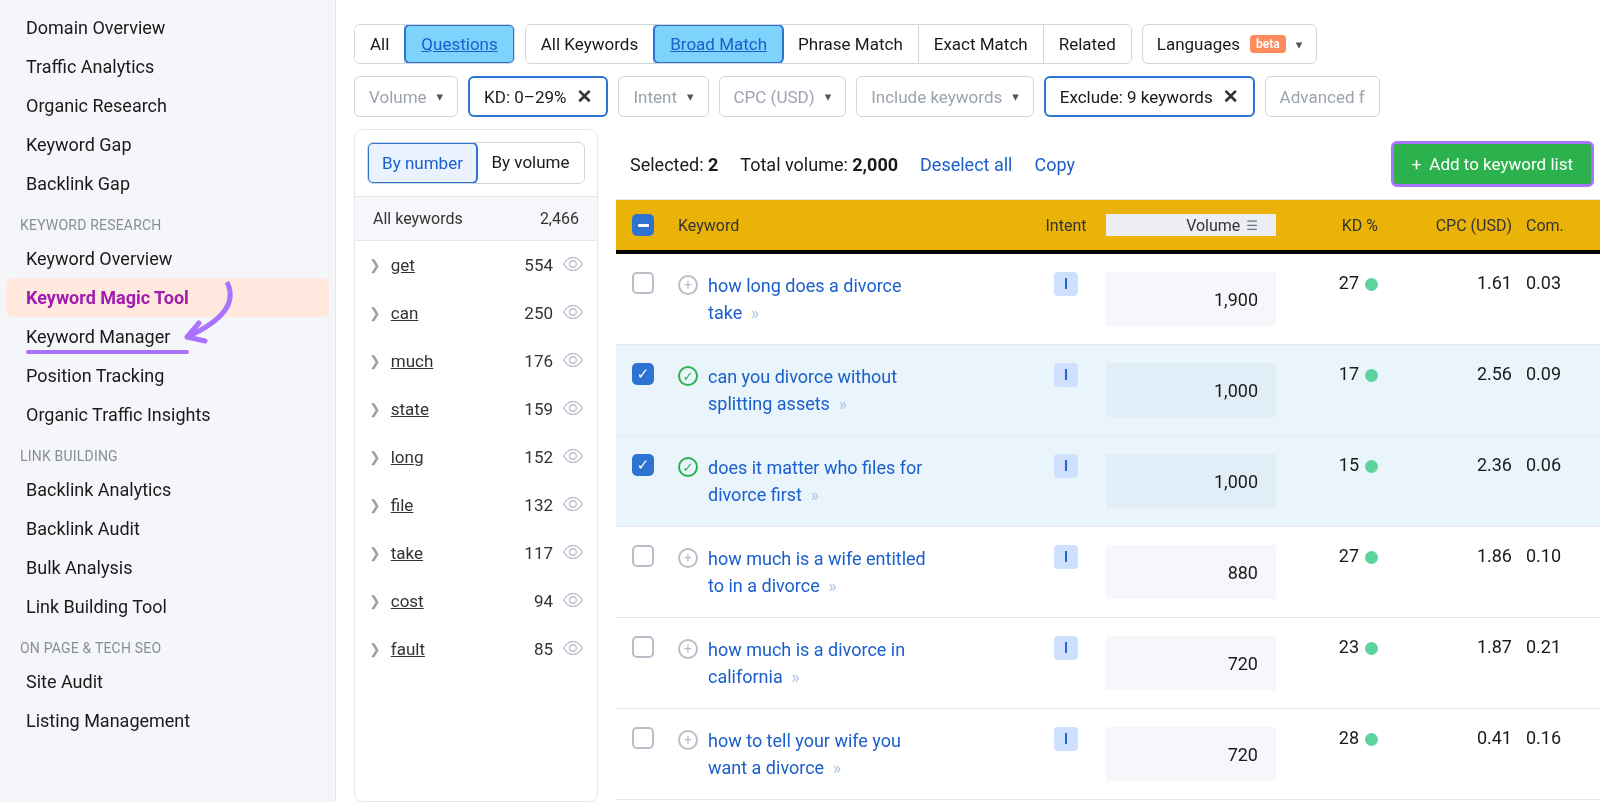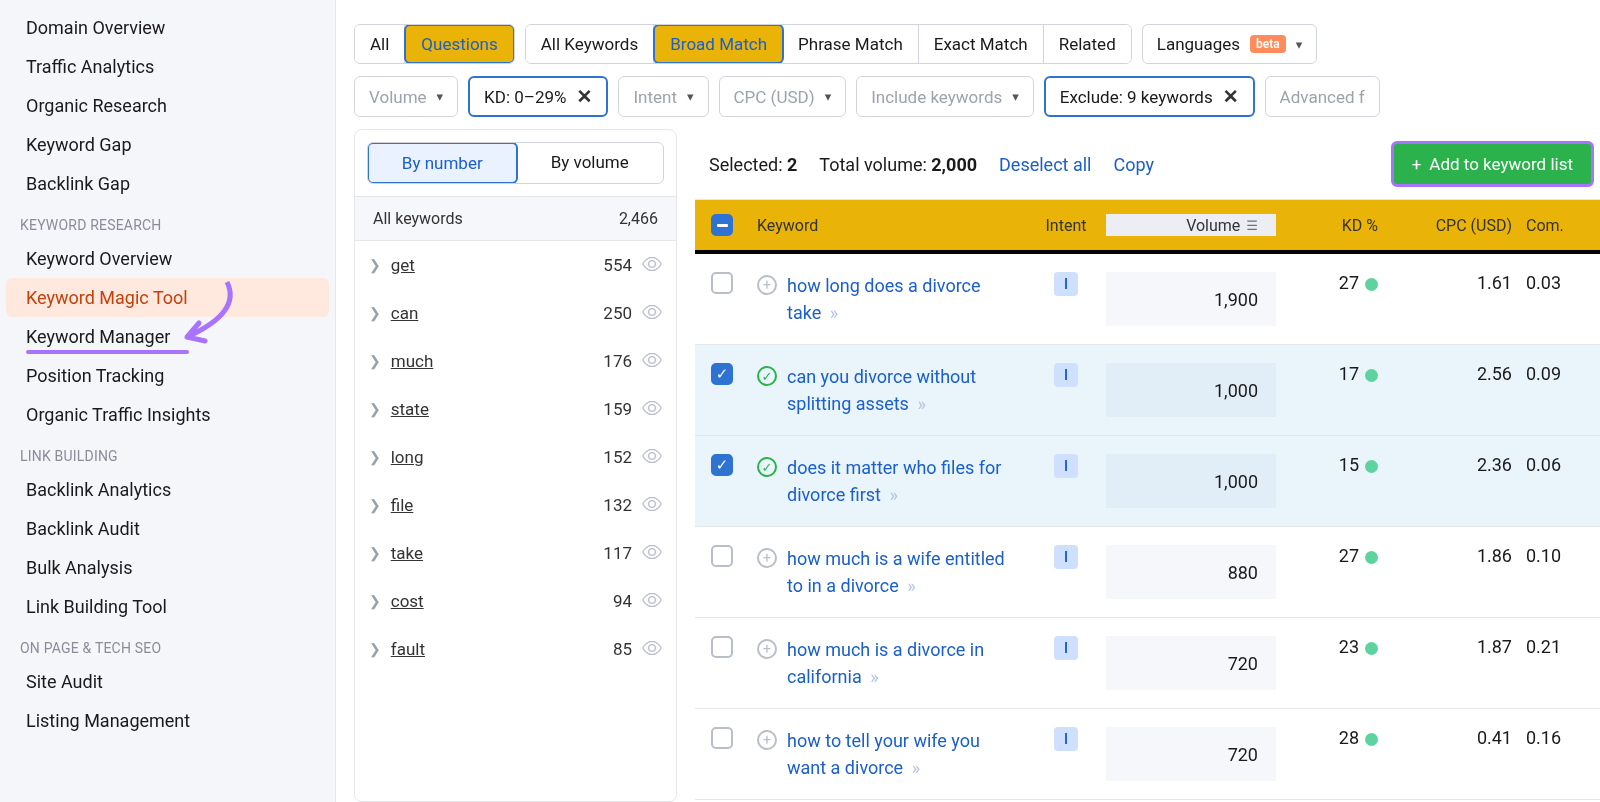--- a/index.html
+++ b/index.html
@@ -2,46 +2,46 @@
 <html><head>
 <meta charset="utf-8">
 <style>
   * { box-sizing: border-box; margin: 0; padding: 0; }
   body { font-family: -apple-system, BlinkMacSystemFont, "Segoe UI", Roboto, Arial, sans-serif; font-size: 16px; color: #1a1a1a; background: #f5f6fa; display: flex; width: 1600px; height: 802px; overflow: hidden; }
   
   
   .sidebar { width: 335px; background: #f5f6fa; padding: 8px 0 0 0; overflow-y: auto; flex-shrink: 0; }
   .sidebar-group-title { font-size: 14px; color: #898d9a; padding: 14px 20px 6px 20px; letter-spacing: 0.2px; }
   .sidebar-item { padding: 9px 20px; cursor: pointer; font-size: 18px; color: #1a1a1a; border-radius: 6px; margin: 0 6px; position: relative; }
-  .sidebar-item.active { background: #ffe8dd; color: #c2410c; font-weight: 400; }
+  .sidebar-item.active { background: #ffe8dd; color: #a21caf; font-weight: 700; }
   .sidebar-item.hl { text-decoration: none; }
   .sidebar-item.hl::after { content: ""; position: absolute; left: 20px; right: 140px; bottom: 2px; height: 4px; background: #a972ff; border-radius: 2px; }
   .arrow-svg { position: absolute; right: 82px; top: -40px; pointer-events: none; }
   
   
   .main { flex: 1; background: #fff; padding: 24px 0 0 18px; display: flex; flex-direction: column; overflow: hidden; border-left: 1px solid #e5e7eb; }
   
   
   .chip-row { display: flex; gap: 10px; flex-wrap: wrap; margin-bottom: 12px; }
   .chip-group { display: flex; border: 1px solid #d1d5db; border-radius: 6px; overflow: hidden; background: #fff; }
   .chip { padding: 8px 15px; font-size: 17px; border-right: 1px solid #d1d5db; cursor: pointer; display: flex; align-items: center; gap: 7px; background: #fff; }
   .chip:last-child { border-right: none; }
-  .chip.selected { background: #eab308; color: #1a5fcc; border: 2px solid #2e72d2; border-radius: 6px; margin: -1px; position: relative; z-index: 1; }
+  .chip.selected { background: #7dd3fc; color: #1a5fcc; border: 2px solid #2e72d2; border-radius: 6px; margin: -1px; position: relative; z-index: 1; text-decoration: underline; }
   .chip-standalone { border: 1px solid #d1d5db; border-radius: 6px; padding: 7px 14px; font-size: 17px; cursor: pointer; display: flex; align-items: center; gap: 10px; background: #fff; }
   .chip-standalone.muted { color: #9ca3af; }
   .chip-standalone.active-filter { border: 2px solid #2e72d2; color: #1a1a1a; }
   .chip-caret { font-size: 13px; color: #555; }
   .chip-close { font-size: 19px; font-weight: bold; cursor: pointer; color: #333; }
   .beta-badge { background: #ff8c5a; color: #fff; font-size: 12px; padding: 2px 6px; border-radius: 4px; font-weight: 600; }
   
   
   .content-row { display: flex; gap: 18px; flex: 1; overflow: hidden; }
   
   
-  .groups-panel { width: 323px; border: 1px solid #e5e7eb; border-radius: 8px; background: #fff; display: flex; flex-direction: column; overflow: hidden; }
+  .groups-panel { width: 244px; border: 1px solid #e5e7eb; border-radius: 8px; background: #fff; display: flex; flex-direction: column; overflow: hidden; }
   .groups-toggle { display: flex; border: 1px solid #d1d5db; border-radius: 6px; margin: 12px; overflow: hidden; }
   .groups-toggle-btn { flex: 1; text-align: center; padding: 9px 0; font-size: 17px; cursor: pointer; }
   .groups-toggle-btn.active { background: #eaf1ff; color: #1a5fcc; border: 2px solid #2e72d2; border-radius: 6px; margin: -1px; }
   .groups-header { display: flex; justify-content: space-between; padding: 12px 18px; font-size: 16px; color: #333; background: #f6f7fa; border-bottom: 1px solid #e5e7eb; border-top: 1px solid #e5e7eb; }
   .groups-list { overflow-y: auto; flex: 1; position: relative; }
   .groups-list::-webkit-scrollbar { width: 10px; }
   .groups-list::-webkit-scrollbar-thumb { background: #c6c9d0; border-radius: 5px; }
   .group-item { display: flex; align-items: center; padding: 14px 14px; gap: 10px; font-size: 17px; cursor: pointer; }
   .group-item .g-chevron { color: #9aa0aa; font-size: 14px; }
   .group-item .g-label { flex: 1; color: #333; text-decoration: underline; }

